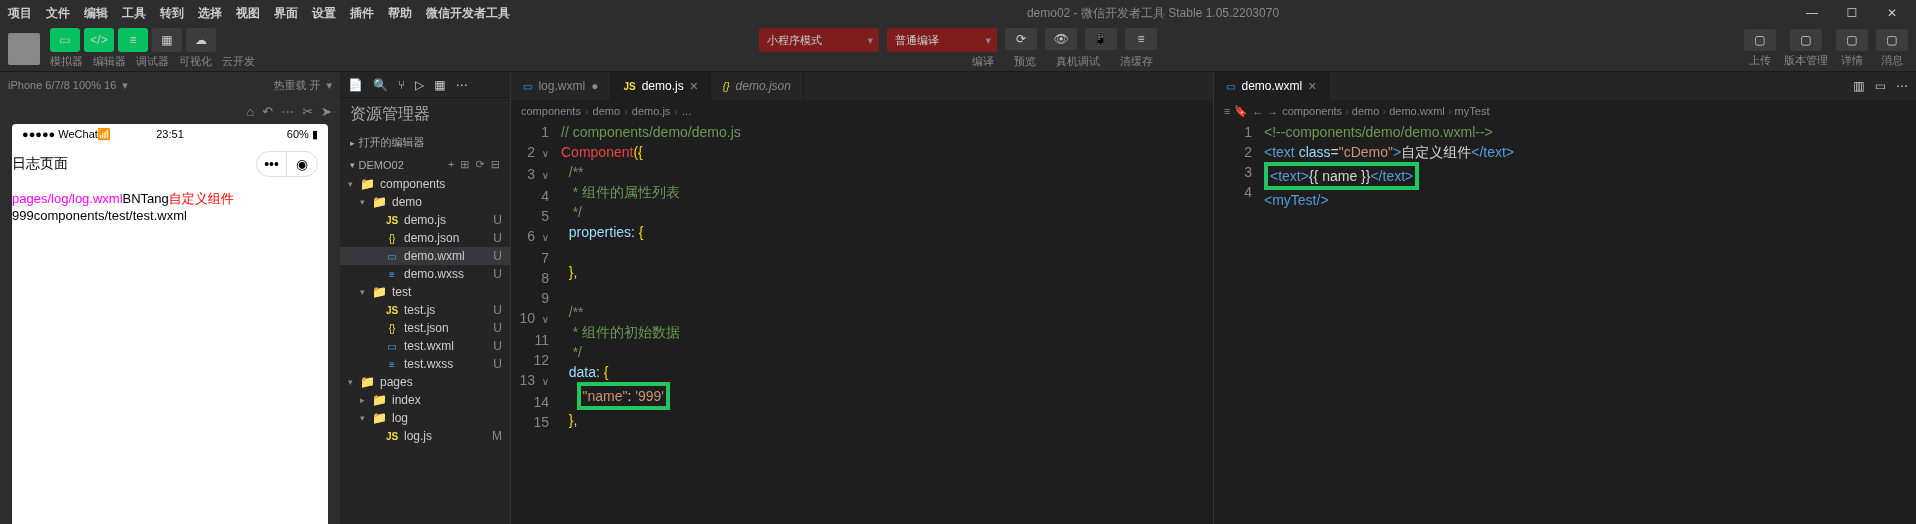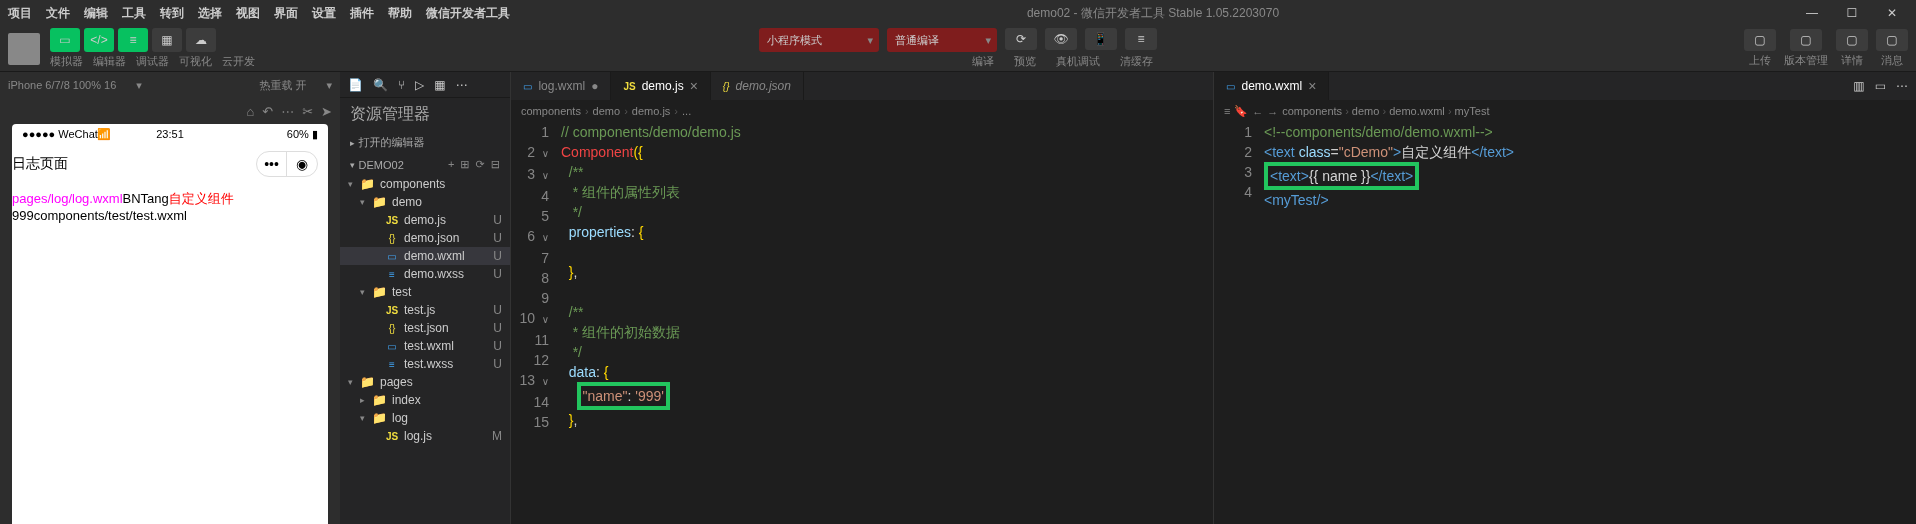--- a/index.html
+++ b/index.html
@@ -16,21 +16,21 @@
 .tb-btn.gray { background:#3c3c3c; }
 .tb-labels { display:flex; gap:10px; color:#888; font-size:11px; margin-top:2px; }
 .tb-center { position:absolute; left:50%; transform:translateX(-50%); display:flex; gap:8px; align-items:center; }
 .select { background:#7f1d1d; height:24px; padding:0 20px 0 8px; border-radius:3px; display:flex; align-items:center; font-size:11px; color:#ccc; position:relative; }
 .select::after { content:"▾"; position:absolute; right:6px; color:#888; }
 .tb-right { margin-left:auto; display:flex; gap:8px; }
 .tb-right-col { display:flex; flex-direction:column; align-items:center; gap:2px; }
 .tb-right-btn { width:32px; height:22px; background:#3c3c3c; display:flex; align-items:center; justify-content:center; border-radius:3px; }
 .main { display:flex; height:calc(100% - 72px); }
 .simulator { width:340px; background:#2d2d2d; display:flex; flex-direction:column; }
-.sim-header { height:26px; display:flex; align-items:center; padding:0 8px; color:#888; font-size:11px; gap:20px; }
+.sim-header { height:26px; display:flex; align-items:center; padding:0 8px; color:#888; font-size:11px; gap:6px; }
 .sim-toolbar { height:26px; display:flex; align-items:center; justify-content:flex-end; gap:8px; padding:0 8px; }
 .sim-icon { color:#888; font-size:13px; }
 .phone { flex:1; background:#fff; margin:0 12px; border-radius:4px 4px 0 0; overflow:hidden; }
 .phone-status { height:20px; display:flex; align-items:center; padding:0 10px; font-size:11px; color:#000; }
 .phone-status .time { position:absolute; left:50%; transform:translateX(-50%); }
 .phone-status .bat { margin-left:auto; }
 .phone-nav { height:40px; display:flex; align-items:center; justify-content:flex-start; color:#000; font-size:14px; position:relative; }
 .capsule { position:absolute; right:10px; display:flex; border:1px solid #ddd; border-radius:16px; overflow:hidden; }
 .capsule span { width:30px; height:24px; display:flex; align-items:center; justify-content:center; color:#000; }
 .capsule span:first-child { border-right:1px solid #ddd; }

